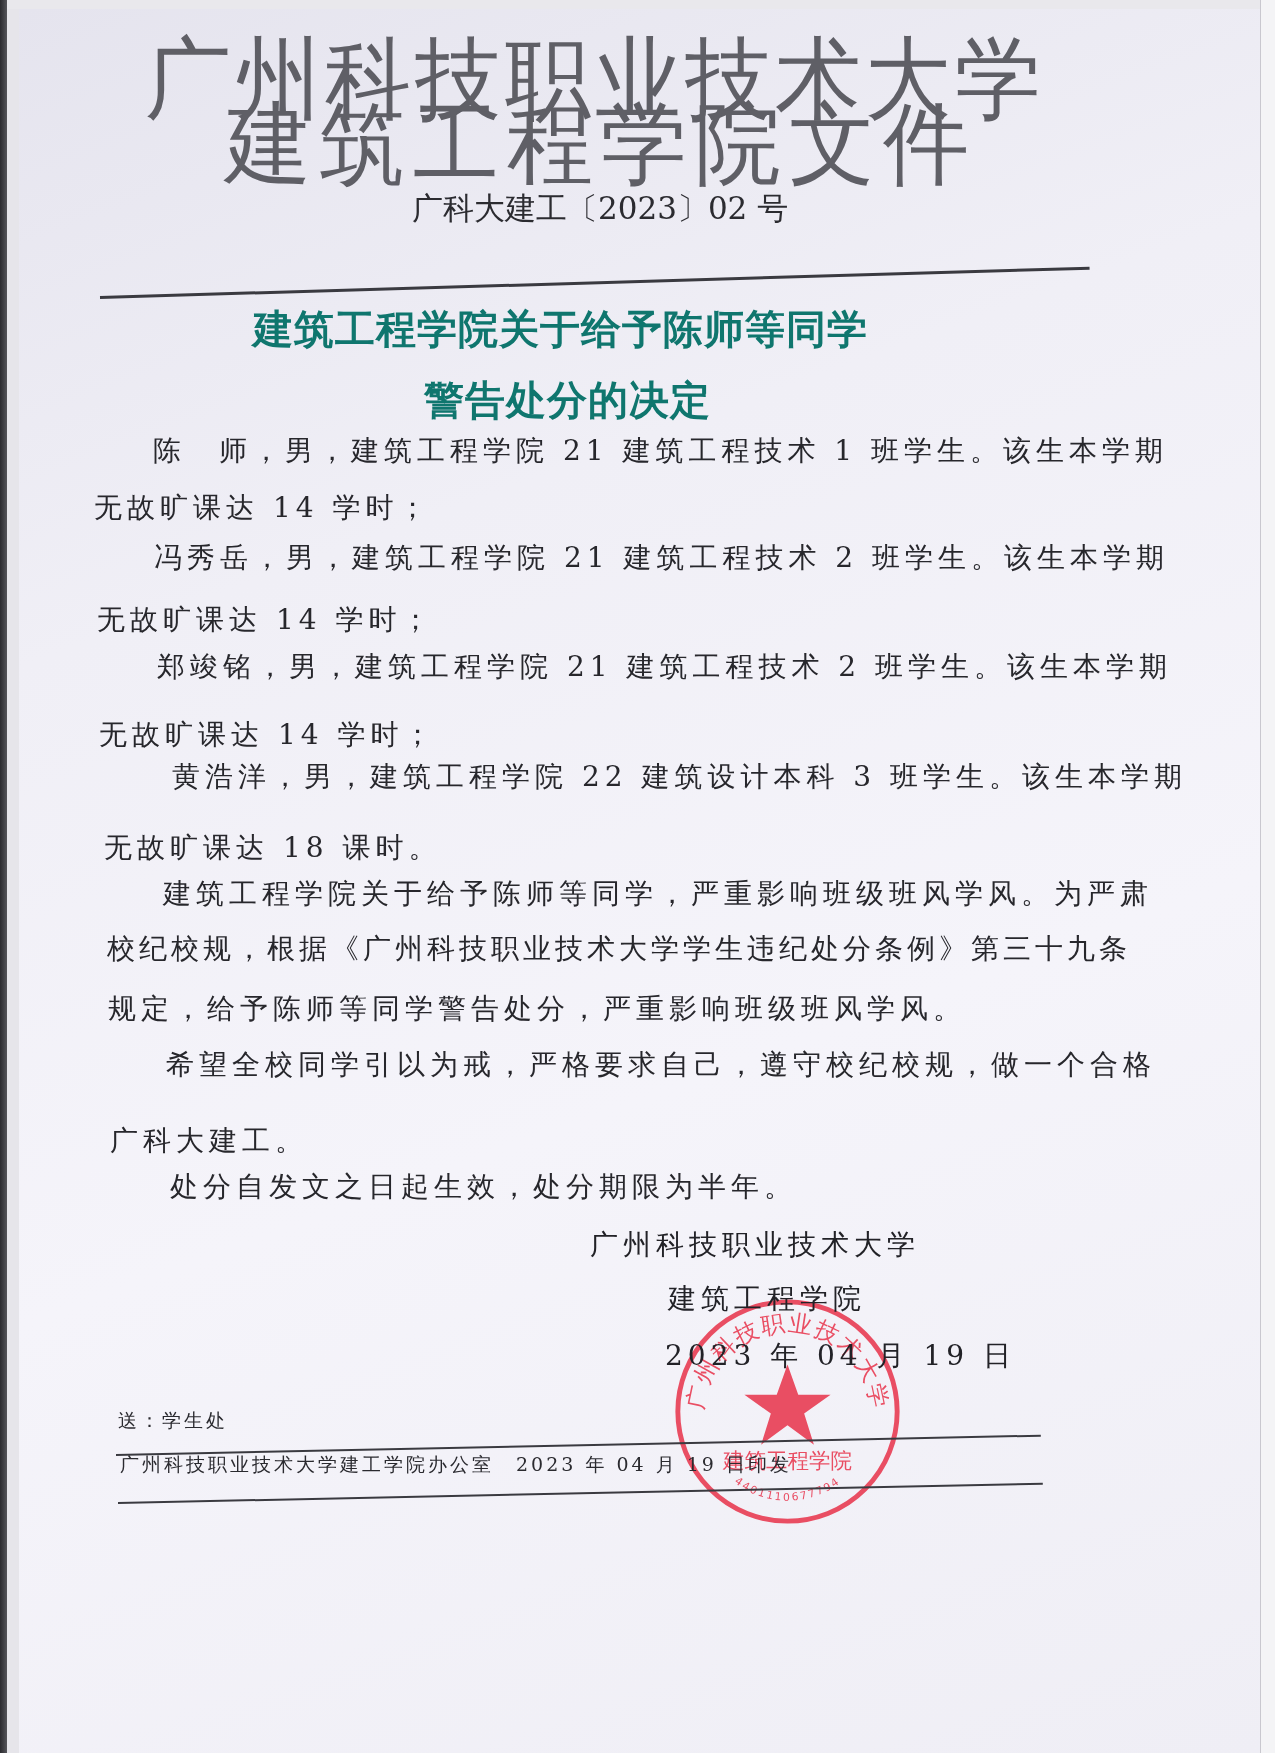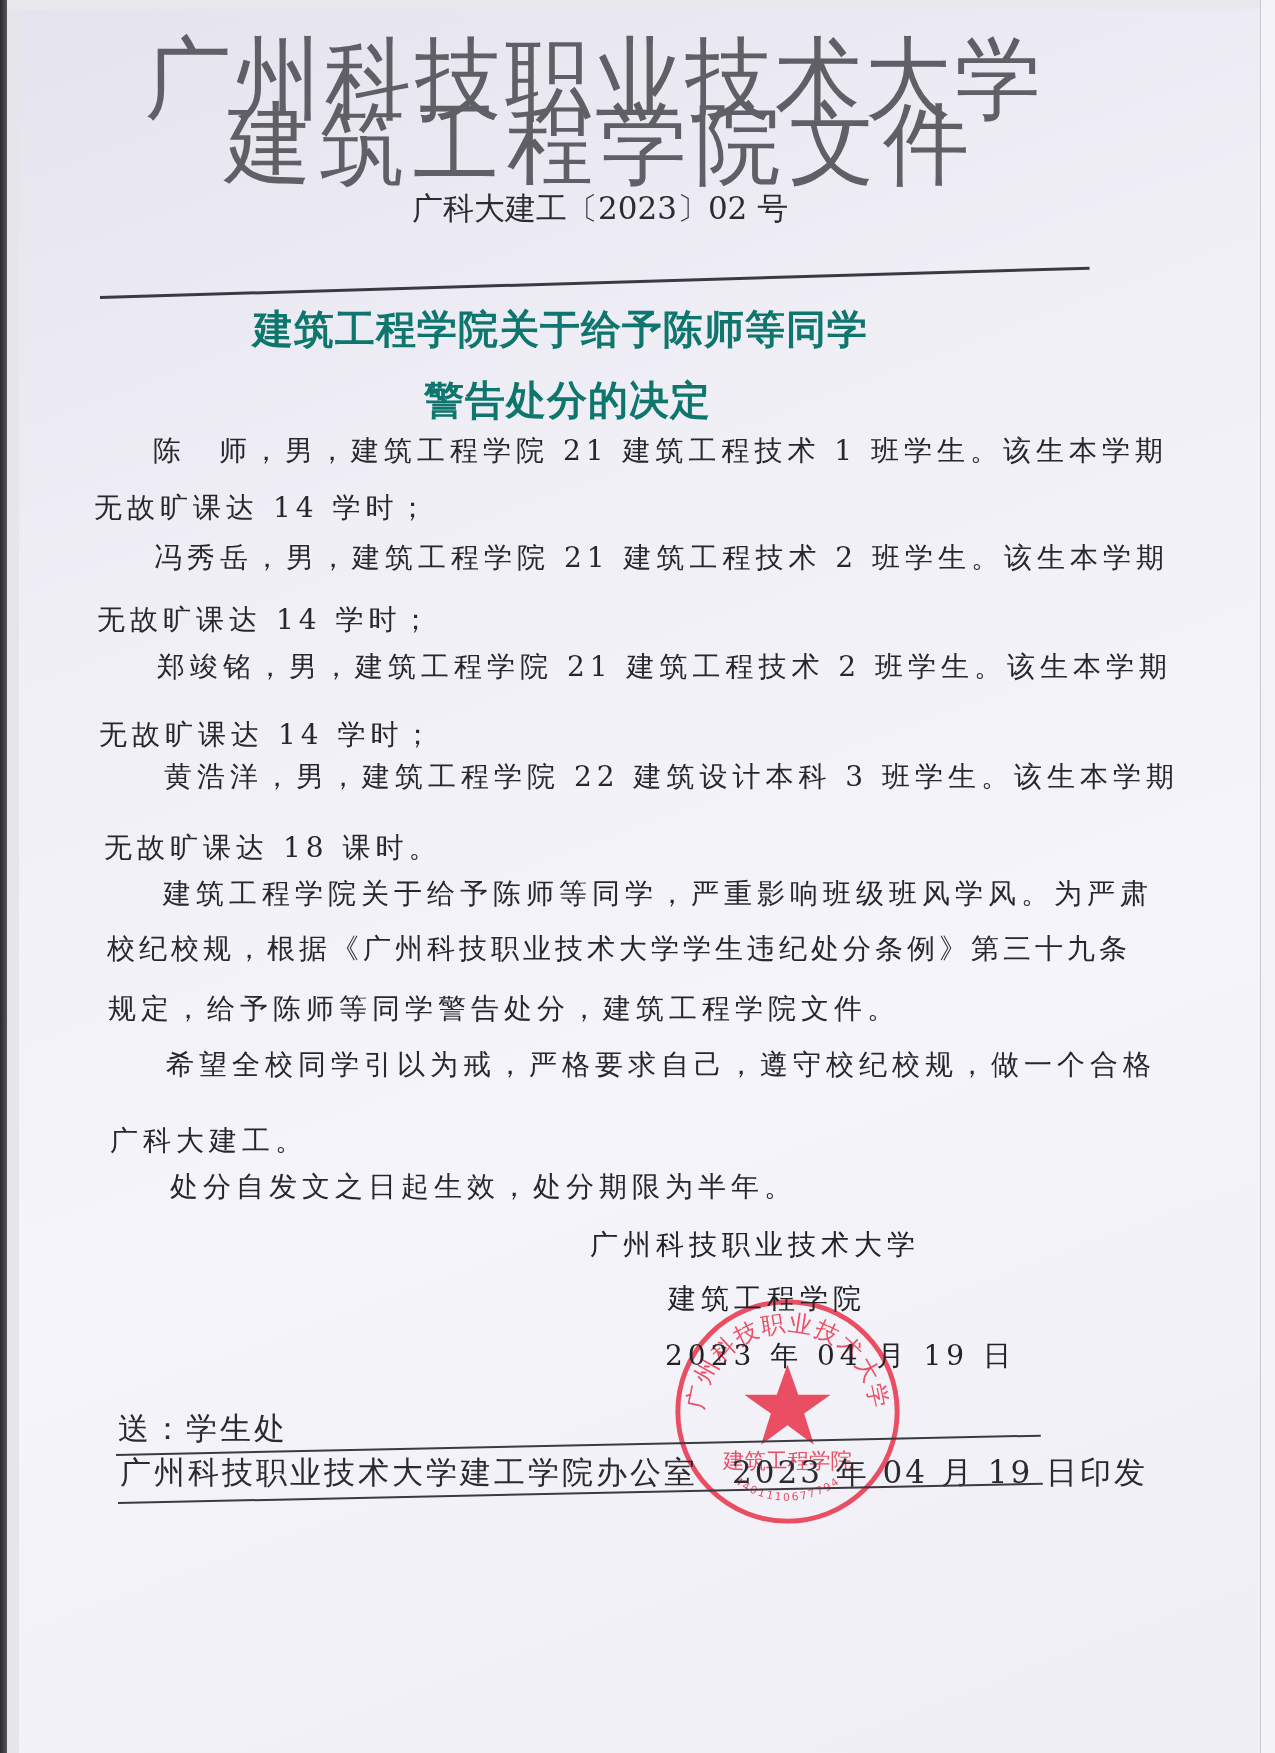--- a/index.html
+++ b/index.html
@@ -93,21 +93,21 @@
       letter-spacing: 5px;
     }
 
     .stamp {
       position: absolute;
       left: 670px; top: 1294px;
       width: 235px; height: 235px;
       opacity: 0.85;
     }
     .footer-line {
-      font-size: 31px;
+      font-size: 19px;
       color: #2a2a2f;
       letter-spacing: 3px;
     }
   </style>
 </head>
 <body>
 
 <div class="scan-edge-left"></div>
 <div class="scan-margin-left"></div>
 <div class="scan-margin-top"></div>
@@ -125,26 +125,26 @@
 
 <div class="abs body-line" style="left:153px; top:432px;">陈　师，男，建筑工程学院 21 建筑工程技术 1 班学生。该生本学期</div>
 <div class="abs body-line" style="left:94px; top:489px;">无故旷课达 14 学时；</div>
 
 <div class="abs body-line" style="left:154px; top:539px;">冯秀岳，男，建筑工程学院 21 建筑工程技术 2 班学生。该生本学期</div>
 <div class="abs body-line" style="left:97px; top:601px;">无故旷课达 14 学时；</div>
 
 <div class="abs body-line" style="left:157px; top:648px;text-align:center;">郑竣铭，男，建筑工程学院 21 建筑工程技术 2 班学生。该生本学期</div>
 <div class="abs body-line" style="left:99px; top:716px;">无故旷课达 14 学时；</div>
 
-<div class="abs body-line" style="left:164px; top:758px;">黄浩洋，男，建筑工程学院 22 建筑设计本科 3 班学生。该生本学期</div>
+<div class="abs body-line" style="left:172px; top:758px;">黄浩洋，男，建筑工程学院 22 建筑设计本科 3 班学生。该生本学期</div>
 <div class="abs body-line" style="left:104px; top:829px;text-align:right;">无故旷课达 18 课时。</div>
 
 <div class="abs body-line" style="left:163px; top:875px;">建筑工程学院关于给予陈师等同学，严重影响班级班风学风。为严肃</div>
 <div class="abs body-line" style="left:107px; top:930px; letter-spacing:4px;">校纪校规，根据《广州科技职业技术大学学生违纪处分条例》第三十九条</div>
-<div class="abs body-line" style="left:108px; top:990px;">规定，给予陈师等同学警告处分，建筑工程学院文件。</div>
+<div class="abs body-line" style="left:108px; top:990px;">规定，给予陈师等同学警告处分，严重影响班级班风学风。</div>
 
 <div class="abs body-line" style="left:166px; top:1046px;">希望全校同学引以为戒，严格要求自己，遵守校纪校规，做一个合格</div>
 <div class="abs body-line" style="left:110px; top:1122px;">广科大建工。</div>
 
 <div class="abs body-line" style="left:170px; top:1168px;">处分自发文之日起生效，处分期限为半年。</div>
 
 <svg class="stamp" viewBox="0 0 240 240">
   <defs>
     <path id="arcTop" d="M 38 150 A 86 86 0 1 1 202 150"></path>
     <path id="arcBottom" d="M 48 175 A 90 90 0 0 0 192 175"></path>

